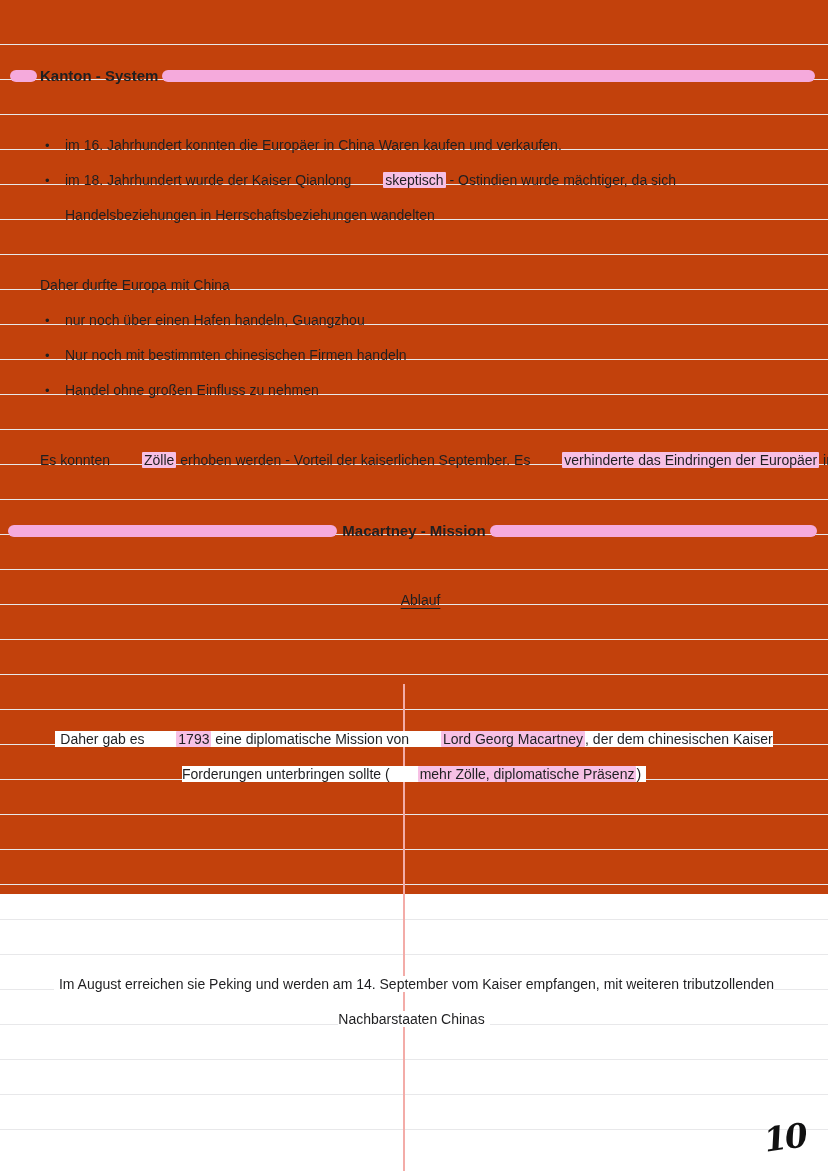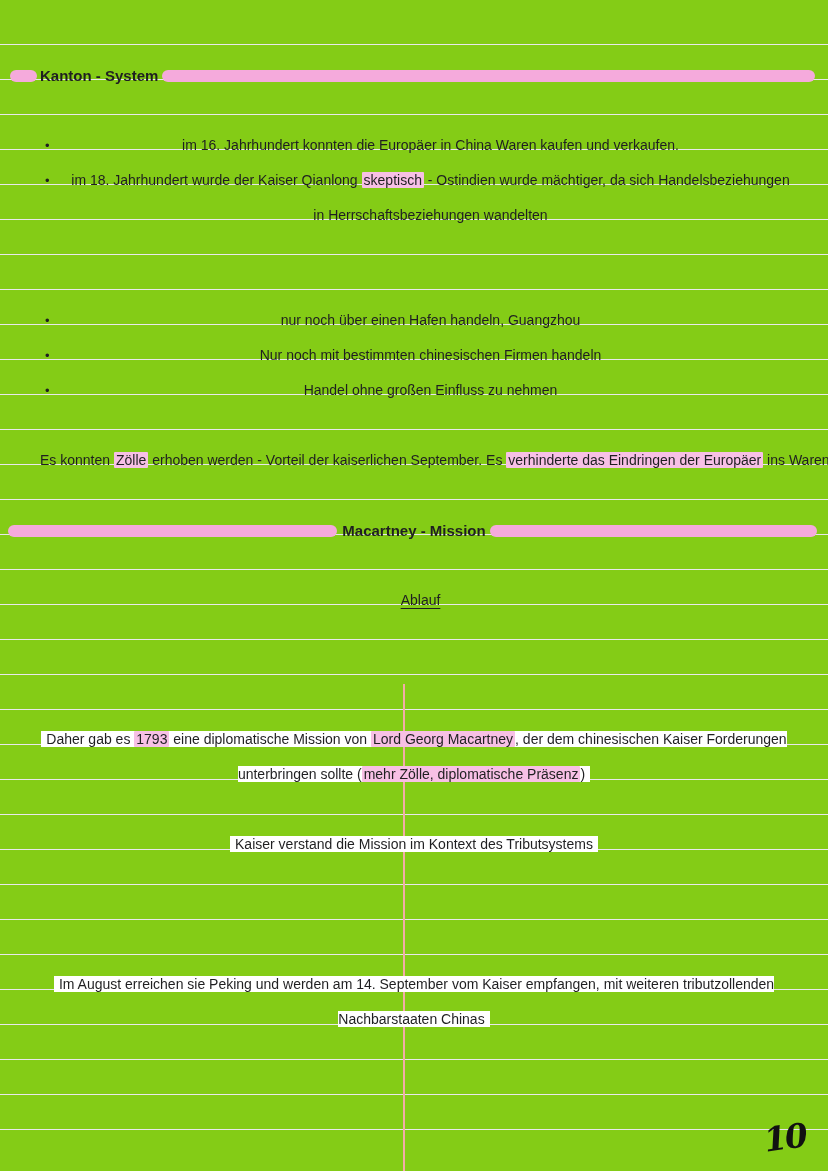--- a/index.html
+++ b/index.html
@@ -6,39 +6,40 @@
   html,body { background:#ffffff; }
   body {
     width:828px; height:1171px;
     font-family:"Liberation Sans", sans-serif;
     color:#1f1f21;
     position:relative;
     overflow:hidden;
   }
   .page {
     position:absolute; left:0; top:0;
-    width:828px; height:1171px;
-    background:#84cc16;
+    width:828px; height:894px;
+    background:#c2410c;
   }
   .ruled-lines {
     position:absolute; left:0; top:44px;
     width:828px; height:1120px;
     background-image:repeating-linear-gradient(
       to bottom,
       #e8e8ea 0px, #e8e8ea 1px,
       transparent 1px, transparent 35px
     );
     pointer-events:none;
   }
-  .body-text { font-size:14px; line-height:35px;text-align:center; }
+  .body-text { font-size:14px; line-height:35px; }
   mark.hl {
     background:#f7c0e5;
     color:inherit;
     padding:0 2px;
     border-radius:1px;
+    margin-left:28px;
   }
   
   .kanton-header { position:absolute; top:66px; left:0; width:828px; height:22px; }
   .pill-small {
     position:absolute; left:10px; top:4px;
     width:27px; height:12px; border-radius:6px;
     background:#f5aadc;
   }
   .kanton-title {
     position:absolute; left:40px; top:0;
@@ -114,20 +115,21 @@
 
   <ul class="bullet-list list-block-1 body-text">
     <li>
       <span>im 16. Jahrhundert konnten die Europäer in China Waren kaufen und verkaufen.</span>
     </li>
     <li>
       <span>im 18. Jahrhundert wurde der Kaiser Qianlong </span><mark class="hl">skeptisch</mark><span> - Ostindien wurde mächtiger, da sich Handelsbeziehungen in Herrschaftsbeziehungen wandelten</span>
     </li>
   </ul>
 
+  <p class="para-intro body-text">Daher durfte Europa mit China</p>
 
   <ul class="bullet-list list-block-2 body-text">
     <li>
       <span>nur noch über einen Hafen handeln, Guangzhou</span>
     </li>
     <li>
       <span>Nur noch mit bestimmten chinesischen Firmen handeln</span>
     </li>
     <li>
       <span>Handel ohne großen Einfluss zu nehmen</span>
@@ -148,23 +150,20 @@
     <span>Ablauf</span>
   </div>
 
   <div class="timeline-line"></div>
 
 
   <div class="tl-item tl-2 body-text">
     <span class="tl-text"><span>Daher gab es </span><mark class="hl">1793</mark><span> eine diplomatische Mission von </span><mark class="hl">Lord Georg Macartney</mark><span>, der dem chinesischen Kaiser Forderungen unterbringen sollte (</span><mark class="hl">mehr Zölle, diplomatische Präsenz</mark><span>)</span></span>
   </div>
 
-  <div class="tl-item tl-3 body-text">
-    <span class="tl-text">Kaiser verstand die Mission im Kontext des Tributsystems</span>
-  </div>
 
 
   <div class="tl-item tl-5 body-text">
     <span class="tl-text">Im August erreichen sie Peking und werden am 14. September vom Kaiser empfangen, mit weiteren tributzollenden Nachbarstaaten Chinas</span>
   </div>
 
   <div class="page-number">10</div>
 </div>
 
 </body></html>

